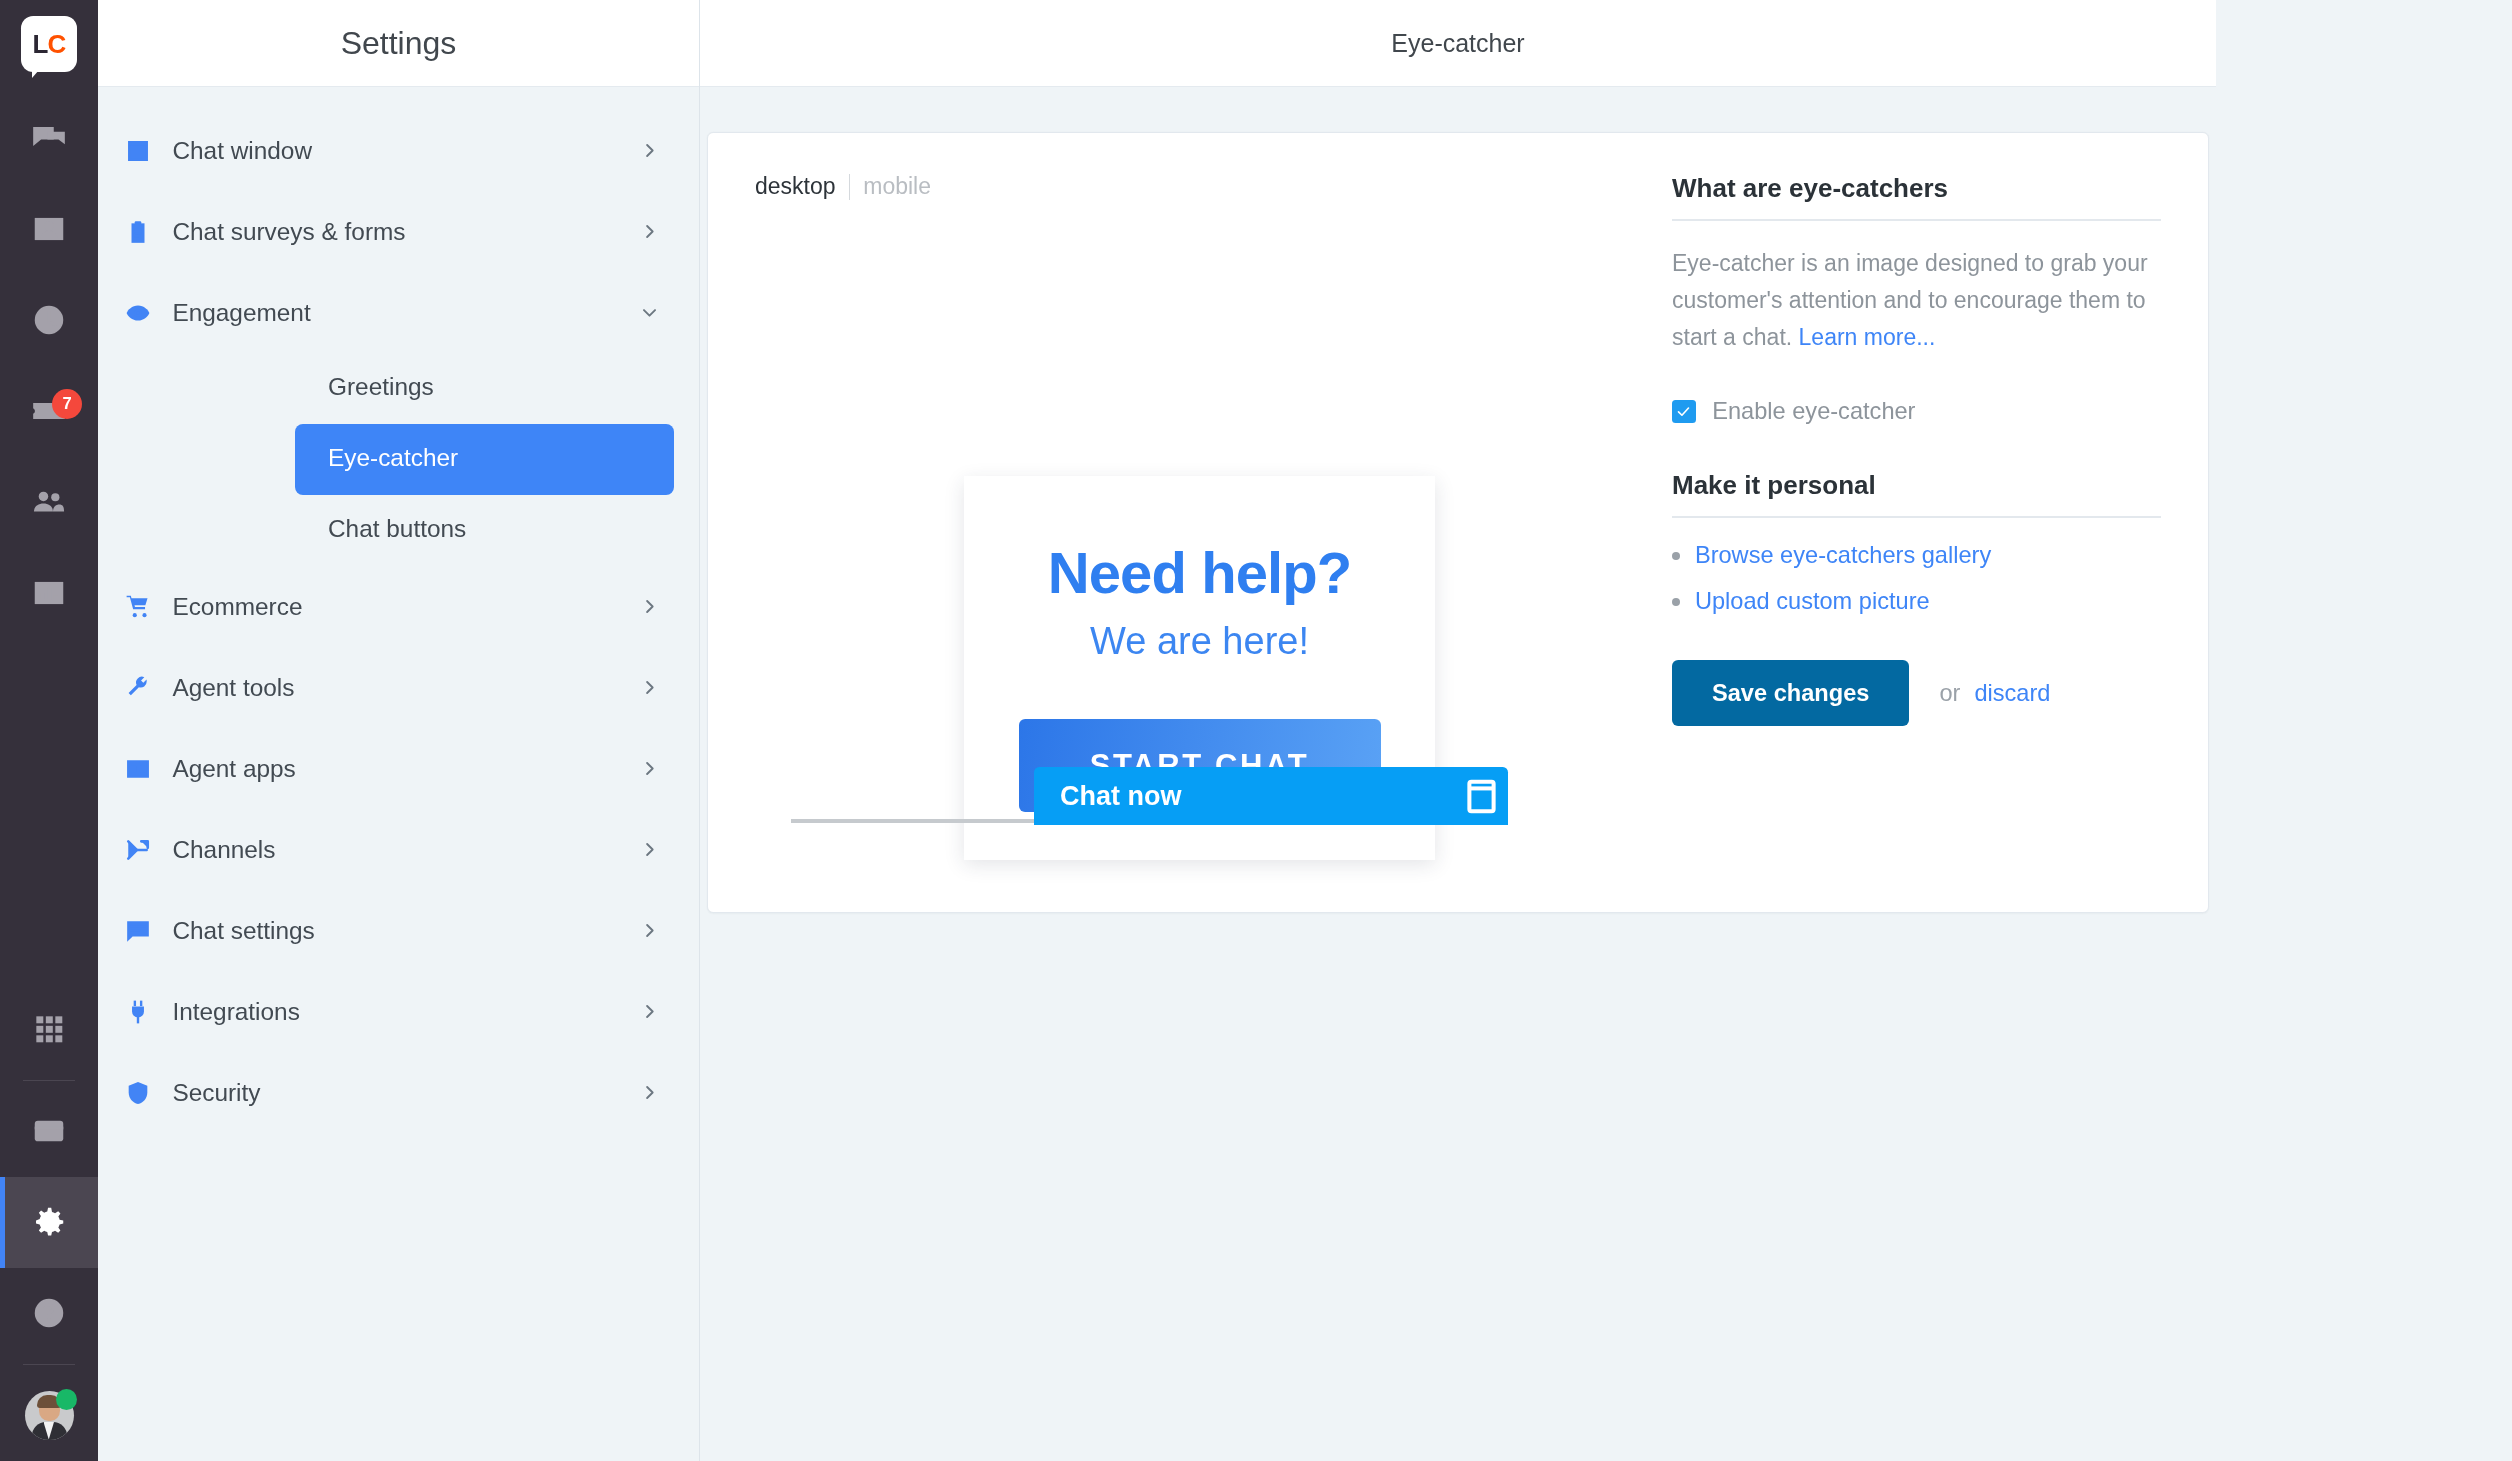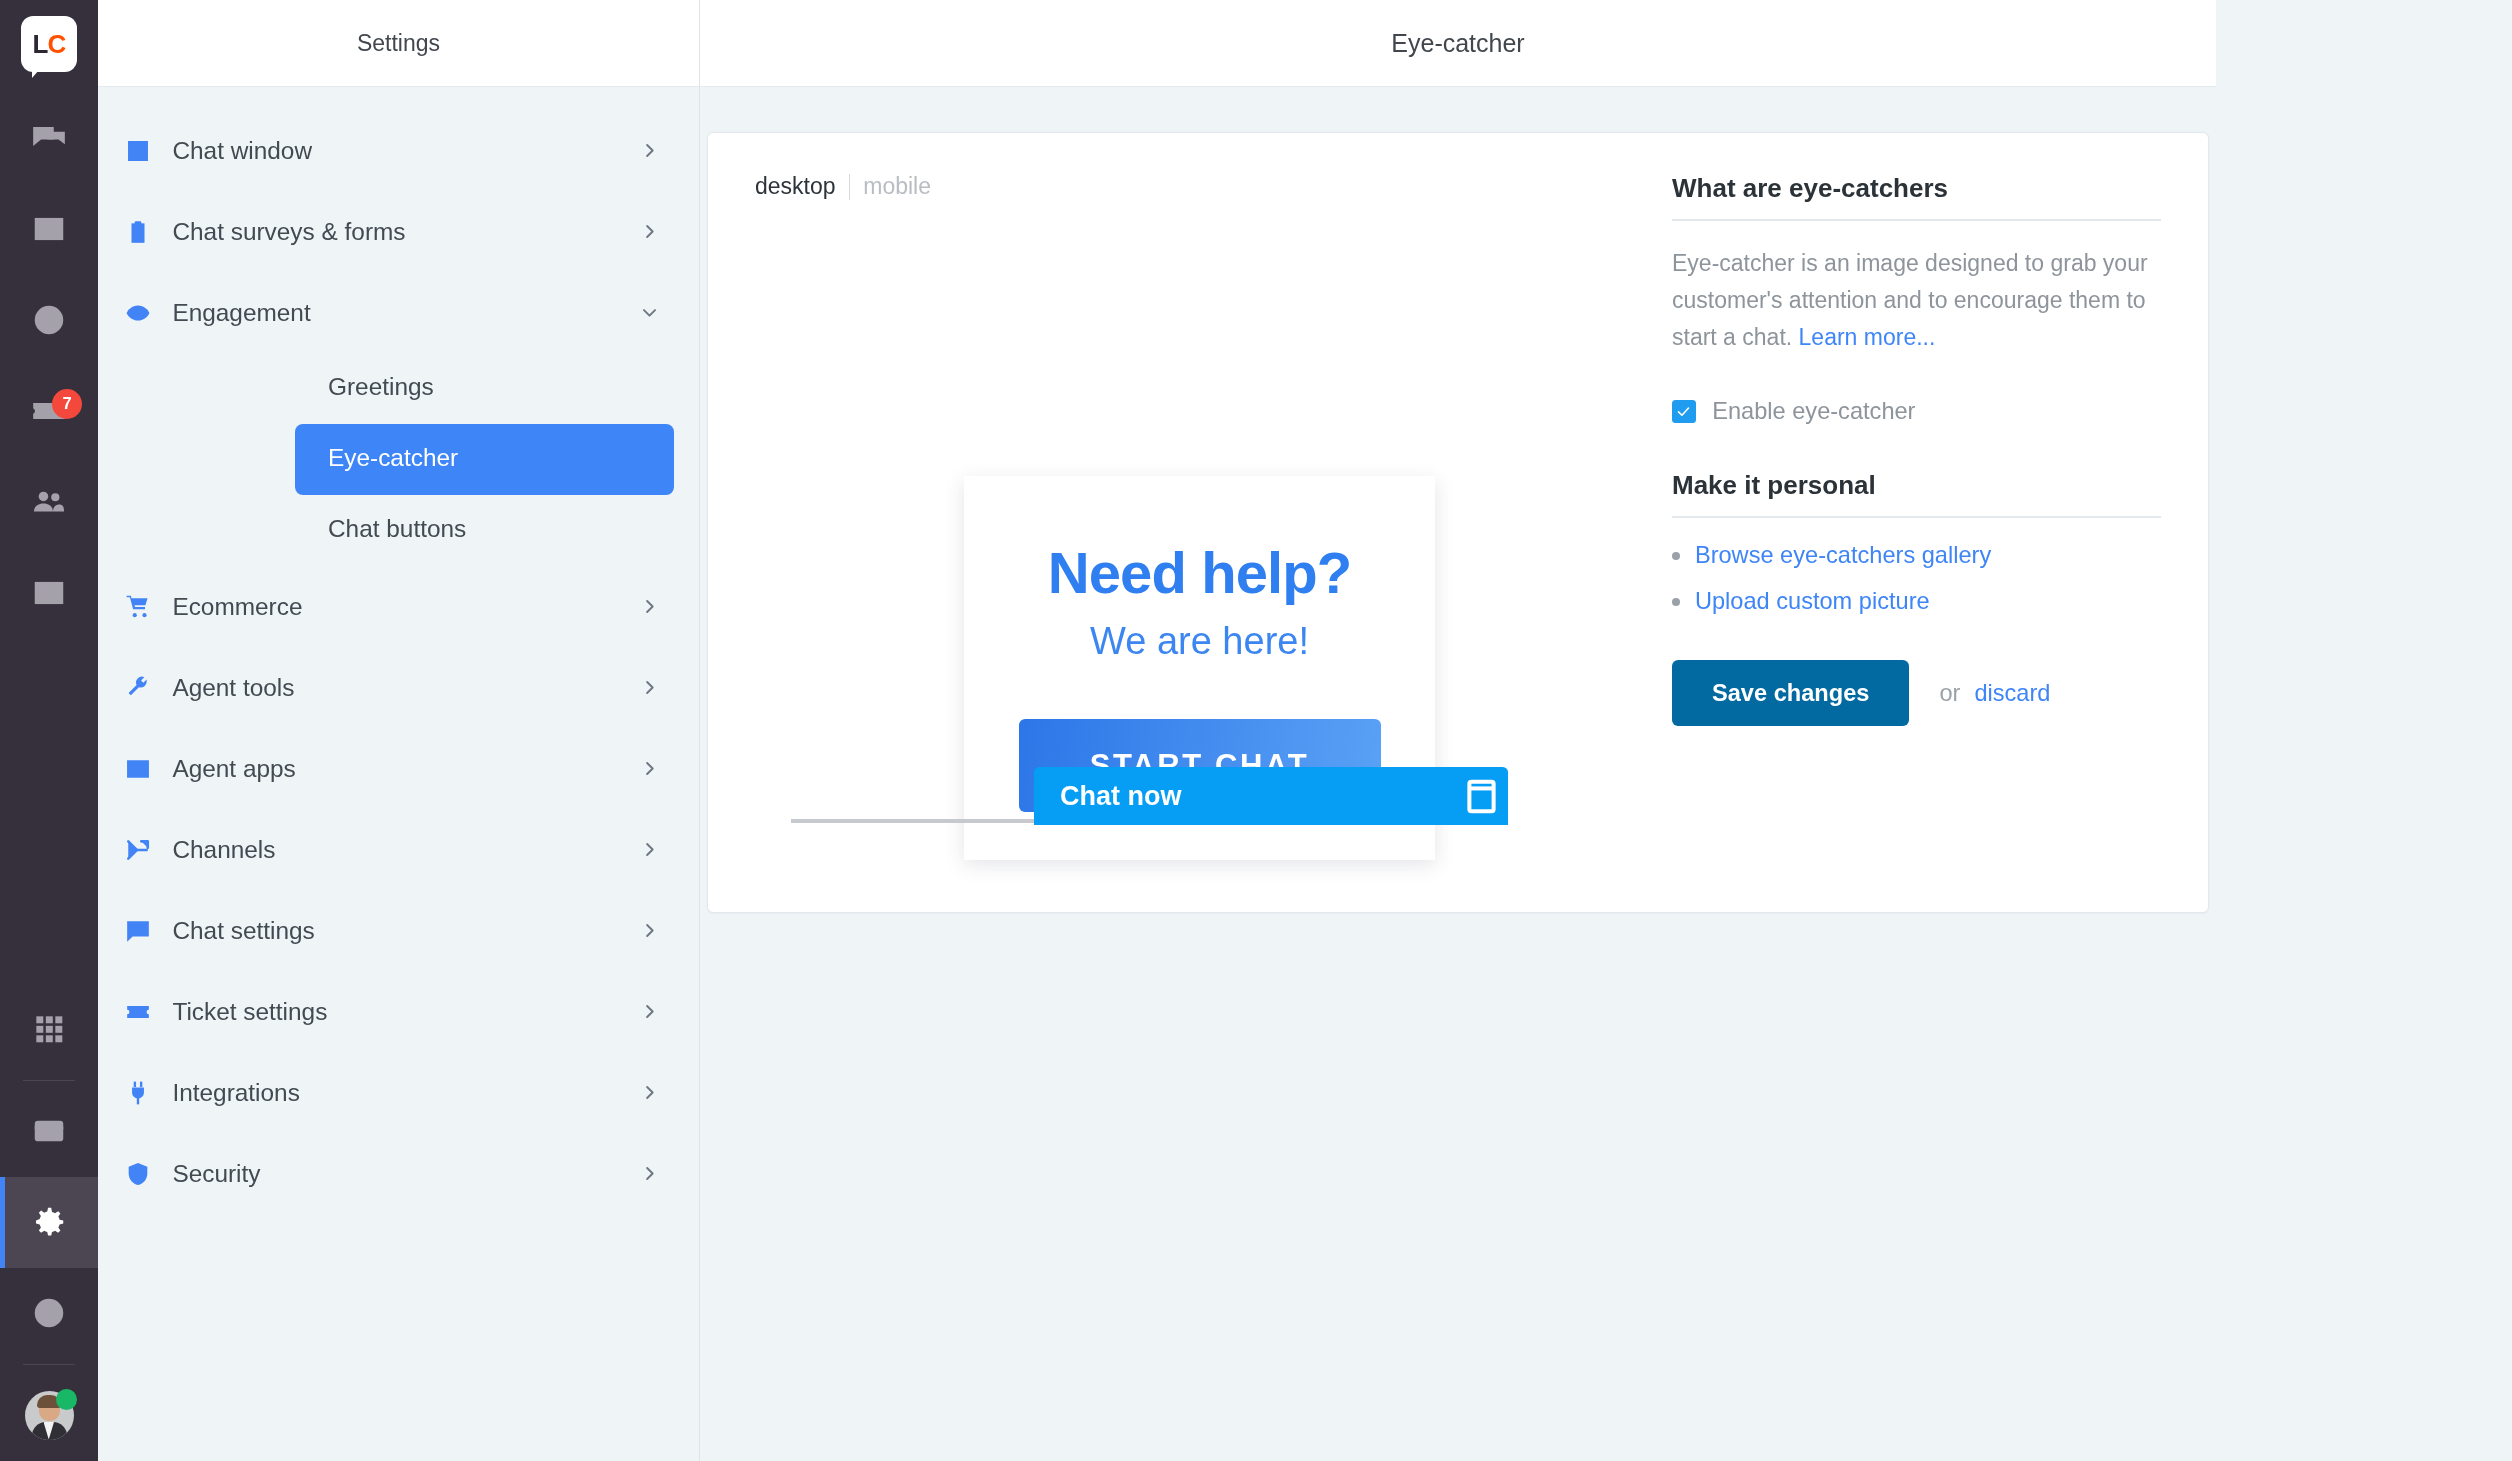--- a/index.html
+++ b/index.html
@@ -83,21 +83,21 @@
     width: 602px; flex: 0 0 602px;
     background: #eff4f7;
     border-right: 1.7px solid #dde4ea;
     display: flex; flex-direction: column;
   }
   .panel-head {
     height: 87px; flex: 0 0 87px;
     background: #ffffff; border-bottom: 1.7px solid #e4eaef;
     display: flex; align-items: center; justify-content: center;
   }
-  .panel-head-title { font-size: 23px; color: #41474d; }
+  .panel-head-title { font-size: 32px; color: #41474d; }
   .nav { padding-top: 23px; }
   .nav-row {
     height: 81px; display: flex; align-items: center;
     padding: 0 40px 0 24.4px; cursor: pointer;
   }
   .nav-ico { width: 31px; flex: 0 0 31px; display: flex; align-items: center; justify-content: center; }
   .nav-ico svg { width: 26px; height: 26px; }
   .nav-ico svg path, .nav-ico svg rect, .nav-ico svg circle { fill: #4284f5; }
   .nav-label { flex: 1 1 auto; margin-left: 19px; font-size: 24.4px; color: #424a52; }
   .chev { width: 19px; height: 19px; flex: 0 0 19px; }
@@ -419,31 +419,20 @@
               <rect x="5.5" y="7" width="13" height="1.7" fill="#eff4f7"></rect>
               <rect x="5.5" y="11" width="9" height="1.7" fill="#eff4f7"></rect>
             </svg>
         </span>
         <span class="nav-label">Chat settings</span>
         <svg class="chev" viewBox="0 0 24 24">
             <path d="M9 5l7 7-7 7"></path>
           </svg>
       </div>
 
-      <div class="nav-row">
-        <span class="nav-ico">
-          <svg viewBox="0 0 24 24">
-              <path d="M2 6.5h20v3.4a2.1 2.1 0 000 4.2v3.4H2v-3.4a2.1 2.1 0 000-4.2z"></path>
-            </svg>
-        </span>
-        <span class="nav-label">Ticket settings</span>
-        <svg class="chev" viewBox="0 0 24 24">
-            <path d="M9 5l7 7-7 7"></path>
-          </svg>
-      </div>
 
       <div class="nav-row">
         <span class="nav-ico">
           <svg viewBox="0 0 24 24">
               <rect x="8" y="1.5" width="2.2" height="5"></rect>
               <rect x="13.8" y="1.5" width="2.2" height="5"></rect>
               <path d="M6.5 7h11v4.5a5.5 5.5 0 01-11 0z"></path>
               <rect x="10.9" y="16.5" width="2.2" height="6"></rect>
             </svg>
         </span>

